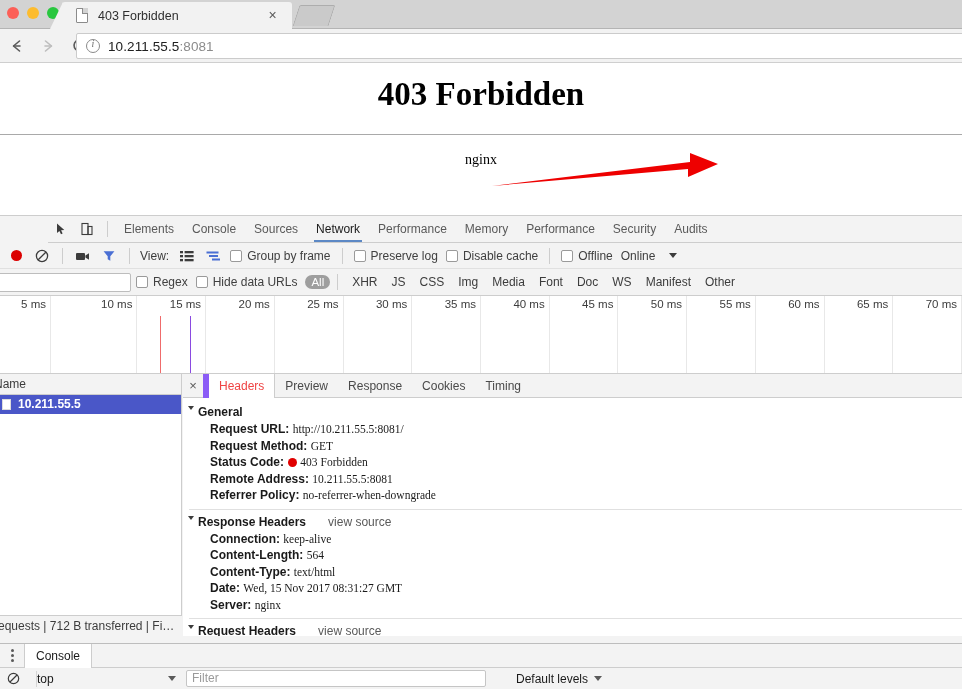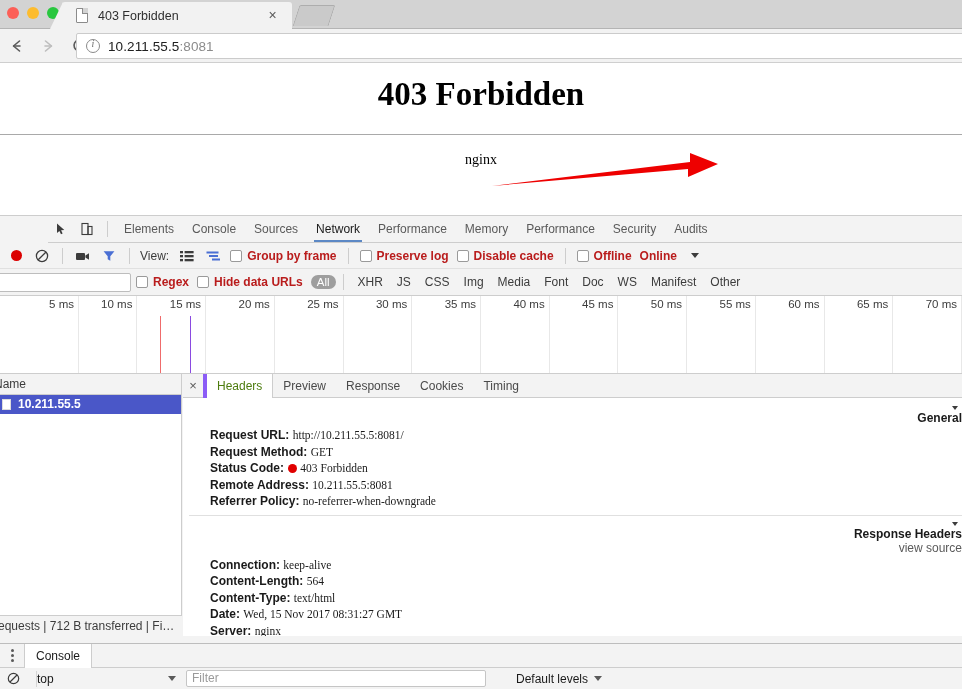--- a/index.html
+++ b/index.html
@@ -163,21 +163,21 @@
     background: #f3f3f3; border-bottom: 1px solid #e0e0e0;
     display: flex; align-items: center; padding-left: 4px;
   }
   .rec-dot { width: 11px; height: 11px; border-radius: 50%; background: #db0000; margin: 0 7px; }
   .tb-label { font-size: 12px; color: #3c3c3c; margin: 0 5px 0 3px; }
   .cbrow { display: flex; align-items: center; margin-left: 4px; margin-right: 4px; }
   .cbox {
     width: 12px; height: 12px; border: 1px solid #9a9a9a;
     border-radius: 2px; background: #fff; margin-right: 5px;
   }
-  .cblabel { font-size: 12px; color: #b91c1c; white-space: nowrap; font-weight: bold; }
+  .cblabel { font-size: 12px; color: #404040; white-space: nowrap; }
 
   .dt-filterbar {
     position: absolute; top: 53px; left: 0; width: 962px; height: 27px;
     background: #f3f3f3; border-bottom: 1px solid #cdcdcd;
     display: flex; align-items: center;
   }
   .filter-input {
     position: absolute; left: -44px; top: 4px;
     width: 175px; height: 19px;
     background: #fff; border: 1px solid #bdbdbd; border-radius: 2px;
@@ -249,31 +249,31 @@
   }
   .dtab-close {
     width: 20px; display: flex; align-items: center; justify-content: center;
     color: #5a5a5a; font-size: 13px;
   }
   .dtab {
     padding: 0 10px; display: flex; align-items: center;
     font-size: 12px; color: #4a4a4a; white-space: nowrap;
   }
   .dtab.active {
-    background: #fff; color: #4d7c0f;
-    border-left: 4px solid #8b5cf6; border-right: 1px solid #cdcdcd;
+    background: #fff; color: #ef4444;
+    border-left: 6px solid #8b5cf6; border-right: 1px solid #cdcdcd;
     margin-bottom: -1px; padding-bottom: 1px;
   }
   .hdr-content {
     position: absolute; top: 25px; left: 0; right: 0; bottom: 0;
     overflow: hidden; padding: 6px 0 0 6px;
   }
   .sect-title {
     font-size: 12px; font-weight: bold; color: #1a1a1a;
-    margin: 0 0 2px 0; display: flex; align-items: flex-end; flex-direction: column;
+    margin: 0 0 2px 0; display: flex; align-items: flex-start;
   }
   .tri {
     display: inline-block; width: 0; height: 0;
     border-left: 4.5px solid #3c3c3c;
     border-top: 3.5px solid transparent; border-bottom: 3.5px solid transparent;
     margin-right: 5px; transform: rotate(90deg);
   }
   .viewsrc { font-weight: normal; color: #5a5a5a; margin-left: 22px; font-size: 12px; }
   .hdr-line {
     padding-left: 21px; line-height: 16.5px;
@@ -497,21 +497,21 @@
       <span class="type-link">Media</span>
       <span class="type-link">Font</span>
       <span class="type-link">Doc</span>
       <span class="type-link">WS</span>
       <span class="type-link">Manifest</span>
       <span class="type-link">Other</span>
     </div>
 
     <div class="dt-timeline">
       <div id="tl-ticks">
-          <div class="tl-tick" style="left: 0px; width: 79px;">
+          <div class="tl-tick" style="left: 0px; width: 51px;">
             <span>5 ms</span>
           </div>
           <div class="tl-tick" style="left: 68.7143px; width: 68.7143px;">
             <span>10 ms</span>
           </div>
           <div class="tl-tick" style="left: 137.429px; width: 68.7143px;">
             <span>15 ms</span>
           </div>
           <div class="tl-tick" style="left: 206.143px; width: 68.7143px;">
             <span>20 ms</span>

